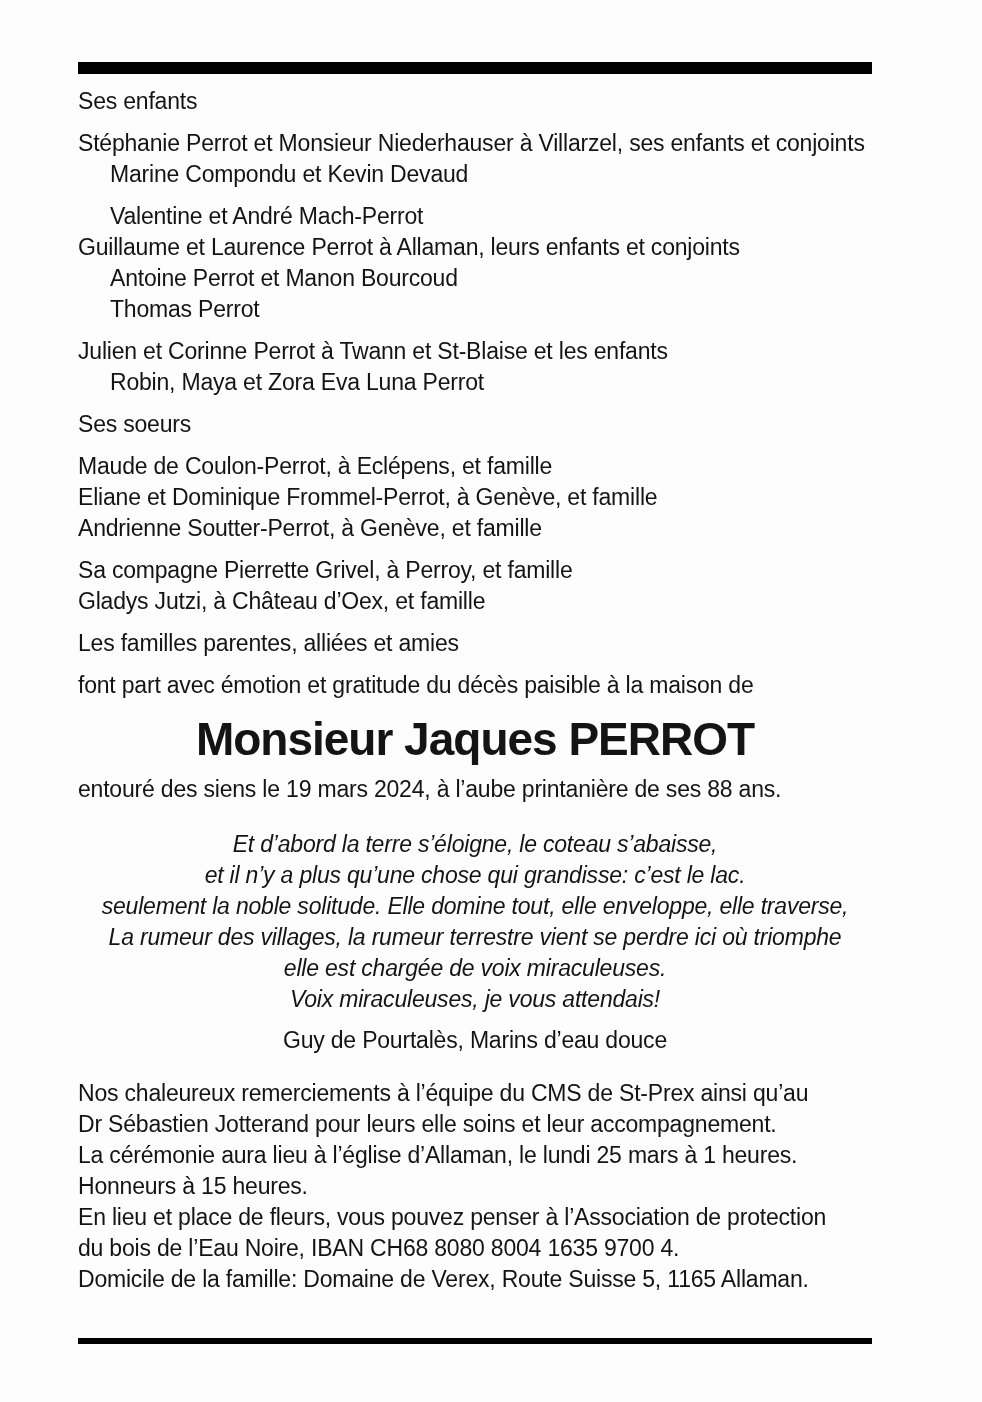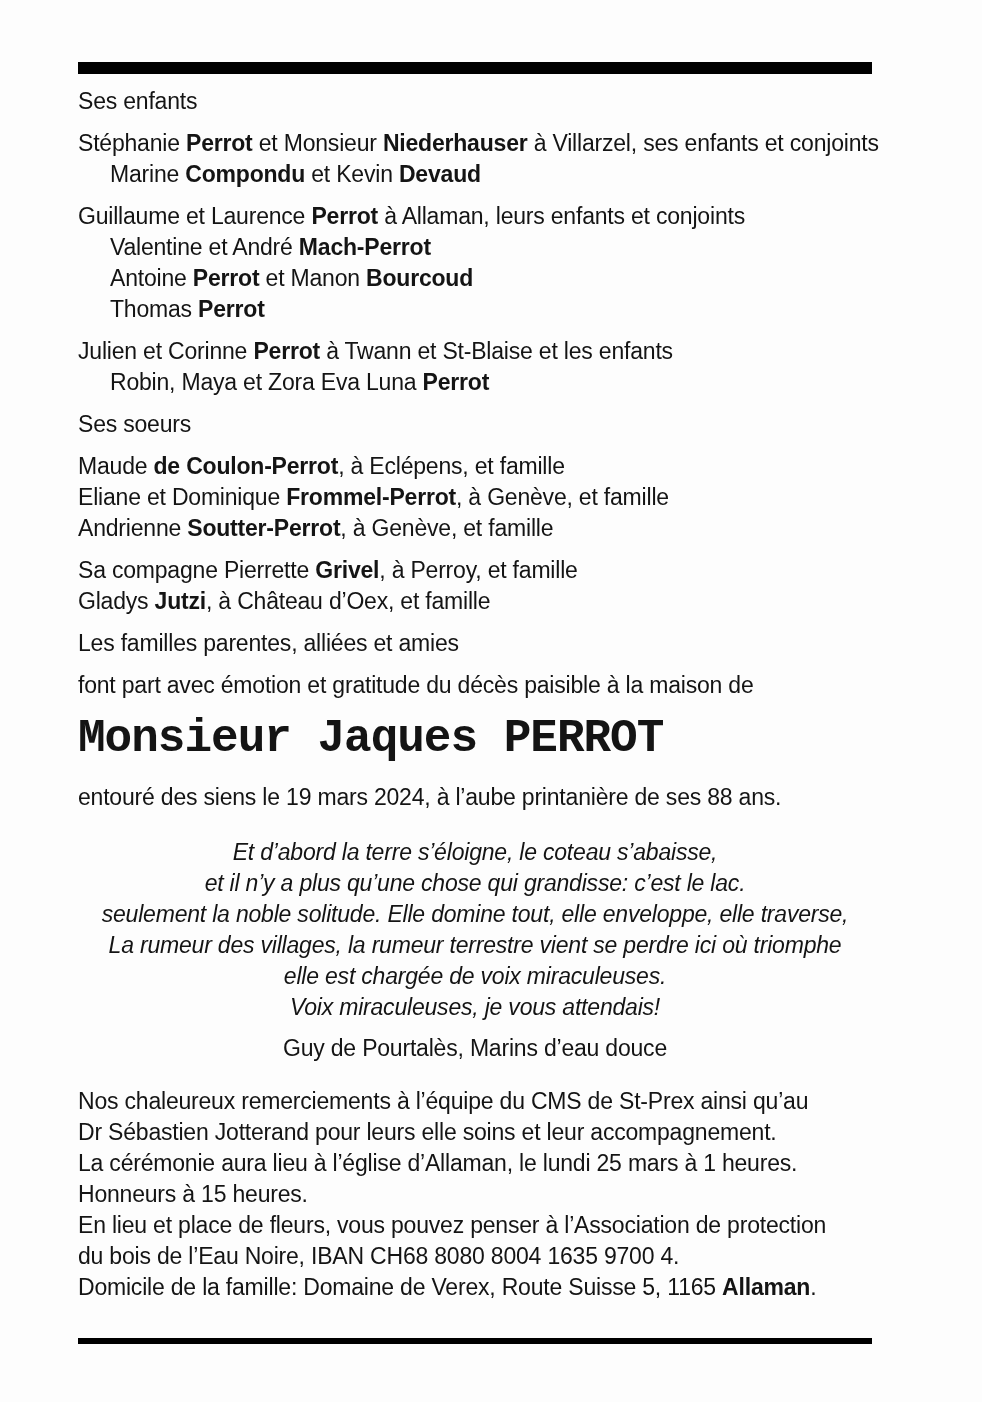--- a/index.html
+++ b/index.html
@@ -36,29 +36,29 @@
     width: auto;
   }
   .block {
     font-size: 23px;
     line-height: 31px;
     letter-spacing: -0.2px;
     margin-bottom: 11px;
   }
   .block .line { white-space: nowrap; }
   .block .line.indent { padding-left: 32px; }
-  b { font-weight: bold; }
+  b { font-weight: normal; }
   .title {
     font-size: 46px;
     line-height: 54px;
     font-weight: bold;
+    text-align: center;
     letter-spacing: -1px;
     margin-top: 6px;
-    margin-bottom: 16px;
-    font-family: Liberation Mono, monospace;
+    margin-bottom: 8px;
   }
   .poem {
     font-style: italic;
     text-align: center;
     margin-top: 24px;
     margin-bottom: 0;
   }
   .attribution {
     text-align: center;
     margin-top: 10px;
@@ -78,22 +78,22 @@
   <div class="block">
       <div class="line"><span>Ses enfants</span></div>
     </div>
 
   <div class="block">
       <div class="line"><span>Stéphanie </span><b>Perrot</b><span> et Monsieur </span><b>Niederhauser</b><span> à Villarzel, ses enfants et conjoints</span></div>
       <div class="line indent"><span>Marine </span><b>Compondu</b><span> et Kevin </span><b>Devaud</b></div>
     </div>
 
   <div class="block">
+      <div class="line indent"><span>Valentine et André </span><b>Mach-Perrot</b></div>
       <div class="line"><span>Guillaume et Laurence </span><b>Perrot</b><span> à Allaman, leurs enfants et conjoints</span></div>
-      <div class="line indent"><span>Valentine et André </span><b>Mach-Perrot</b></div>
       <div class="line indent"><span>Antoine </span><b>Perrot</b><span> et Manon </span><b>Bourcoud</b></div>
       <div class="line indent"><span>Thomas </span><b>Perrot</b></div>
     </div>
 
   <div class="block">
       <div class="line"><span>Julien et Corinne </span><b>Perrot</b><span> à Twann et St-Blaise et les enfants</span></div>
       <div class="line indent"><span>Robin, Maya et Zora Eva Luna </span><b>Perrot</b></div>
     </div>
 
   <div class="block">

